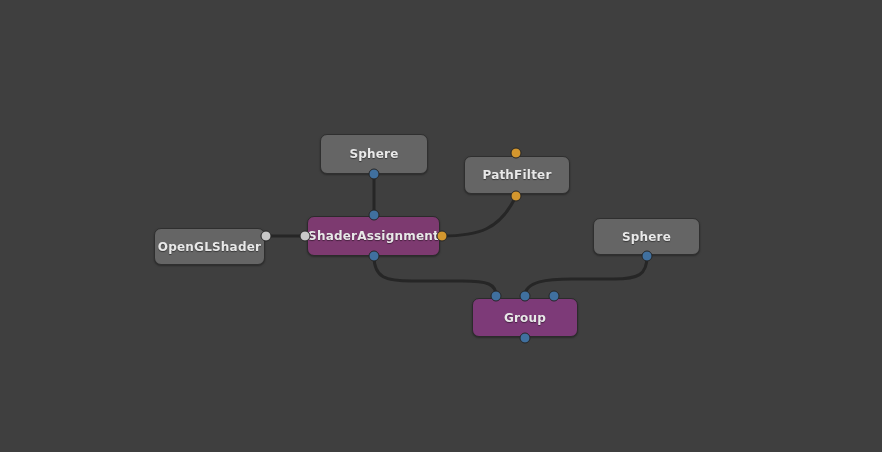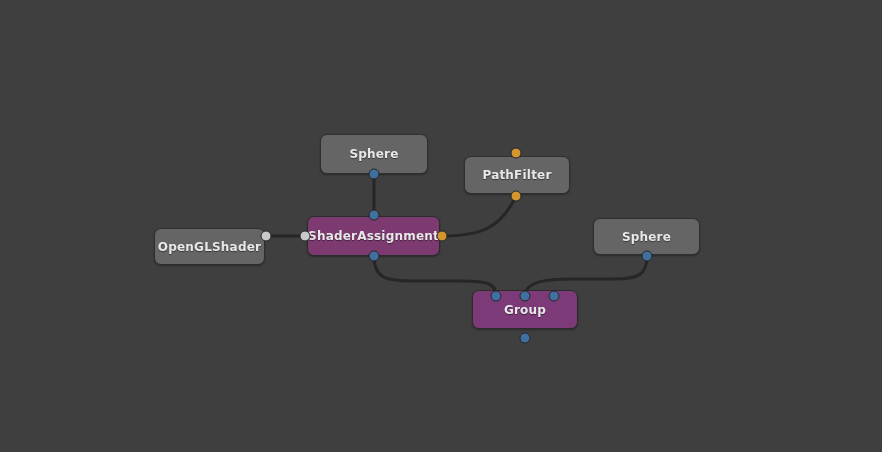--- a/index.html
+++ b/index.html
@@ -92,21 +92,21 @@
       </div>
       <div class="node gray" style="left: 154px; top: 228px; width: 111px; height: 37px;">
         <span class="node-label">OpenGLShader</span>
       </div>
       <div class="node purple" style="left: 307px; top: 216px; width: 133px; height: 40px;">
         <span class="node-label">ShaderAssignment</span>
       </div>
       <div class="node gray" style="left: 593px; top: 218px; width: 107px; height: 37px;">
         <span class="node-label">Sphere</span>
       </div>
-      <div class="node purple-group" style="left: 472px; top: 290px; width: 106px; height: 39px; justify-content: center;">
+      <div class="node purple-group" style="left: 472px; top: 298px; width: 106px; height: 39px; justify-content: center;">
         <span class="node-label">Group</span>
       </div>
     </div>
 
 <div class="port blue" style="left: 374px; top: 174px;"></div>
     <div class="port orange" style="left: 516px; top: 153px;"></div>
     <div class="port orange" style="left: 516px; top: 196px;"></div>
     <div class="port light" style="left: 266px; top: 236px;"></div>
     <div class="port light" style="left: 305px; top: 236px;"></div>
     <div class="port blue" style="left: 374px; top: 215px;"></div>

